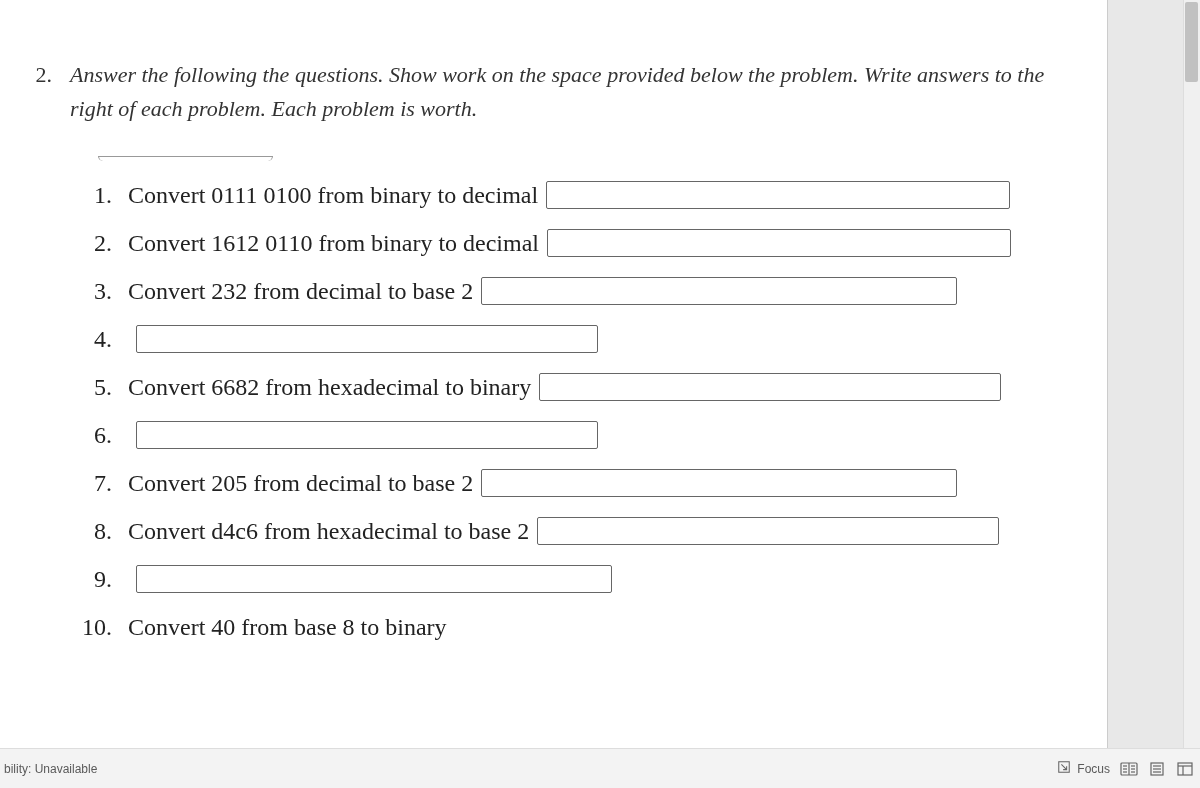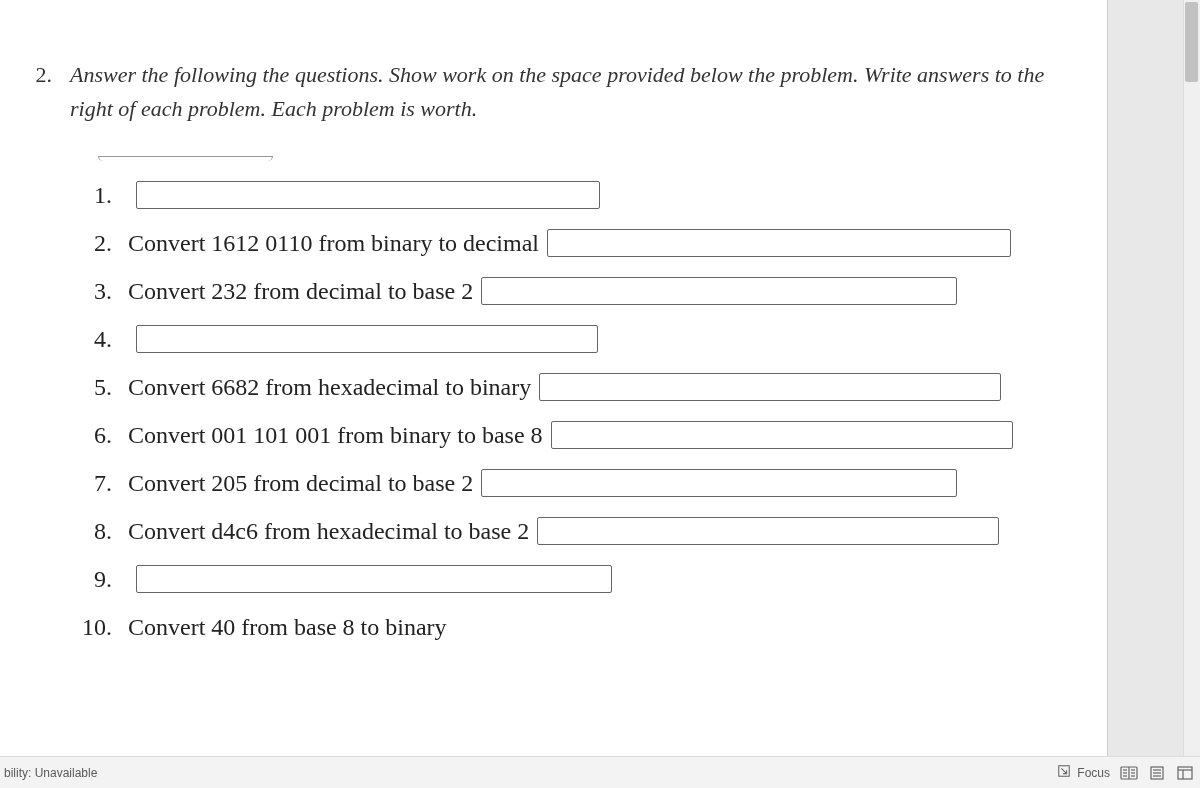--- a/index.html
+++ b/index.html
@@ -73,21 +73,21 @@
       background: #fff;
       font-size: 16px;
       padding: 2px 4px;
       margin-left: 8px;
     }
     .status-bar {
       position: absolute;
       bottom: 0;
       left: 0;
       width: 1200px;
-      height: 32px;
+      height: 40px;
       background: #f3f3f3;
       border-top: 1px solid #ddd;
       display: flex;
       align-items: center;
       font-family: 'Segoe UI', Tahoma, sans-serif;
       font-size: 12px;
       color: #5a5a5a;
     }
     .status-left {
       padding-left: 4px;
@@ -151,20 +151,21 @@
     <div class="main-instruction">
       <div class="main-number">2.</div>
       <div class="main-text">Answer the following the questions. Show work on the space provided below the problem. Write answers to the right of each problem. Each problem is worth.</div>
     </div>
 
     <div class="questions">
       <div class="hr-stub"></div>
 
       <div class="question-row">
         <span class="q-num">1.</span>
+        <span class="q-text">Convert 0111 0100 from binary to decimal</span>
         <input class="answer-box" style="width: 464px;">
       </div>
       <div class="question-row">
         <span class="q-num">2.</span>
         <span class="q-text">Convert 1612 0110 from binary to decimal</span>
         <input class="answer-box" style="width: 464px;">
       </div>
       <div class="question-row">
         <span class="q-num">3.</span>
         <span class="q-text">Convert 232 from decimal to base 2</span>
@@ -174,21 +175,20 @@
         <span class="q-num">4.</span>
         <input class="answer-box" style="width: 462px;">
       </div>
       <div class="question-row">
         <span class="q-num">5.</span>
         <span class="q-text">Convert 6682 from hexadecimal to binary</span>
         <input class="answer-box" style="width: 462px;">
       </div>
       <div class="question-row">
         <span class="q-num">6.</span>
-        <span class="q-text">Convert 001 101 001 from binary to base 8</span>
         <input class="answer-box" style="width: 462px;">
       </div>
       <div class="question-row">
         <span class="q-num">7.</span>
         <span class="q-text">Convert 205 from decimal to base 2</span>
         <input class="answer-box" style="width: 476px;">
       </div>
       <div class="question-row">
         <span class="q-num">8.</span>
         <span class="q-text">Convert d4c6 from hexadecimal to base 2</span>

